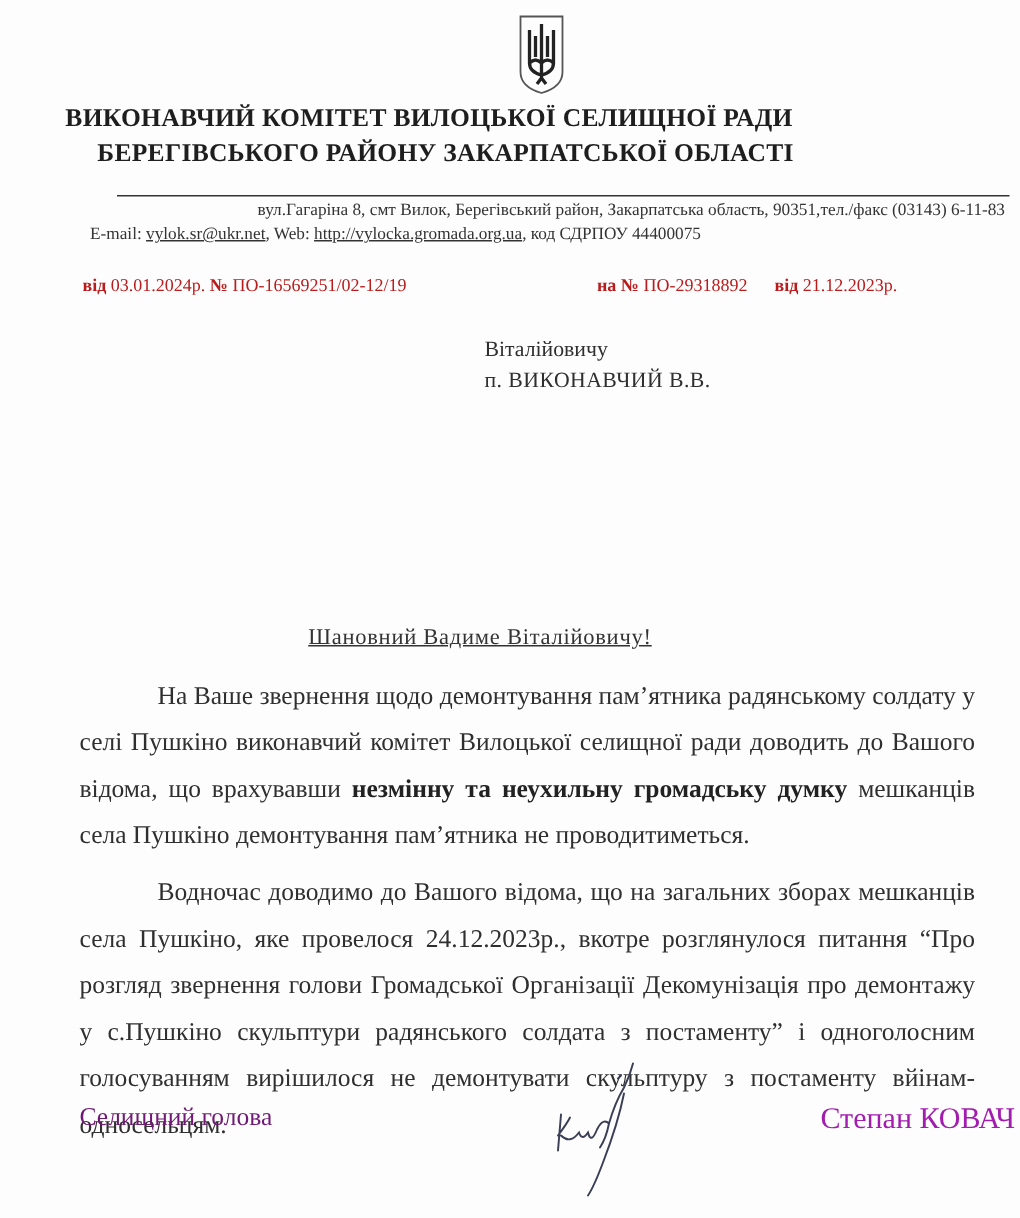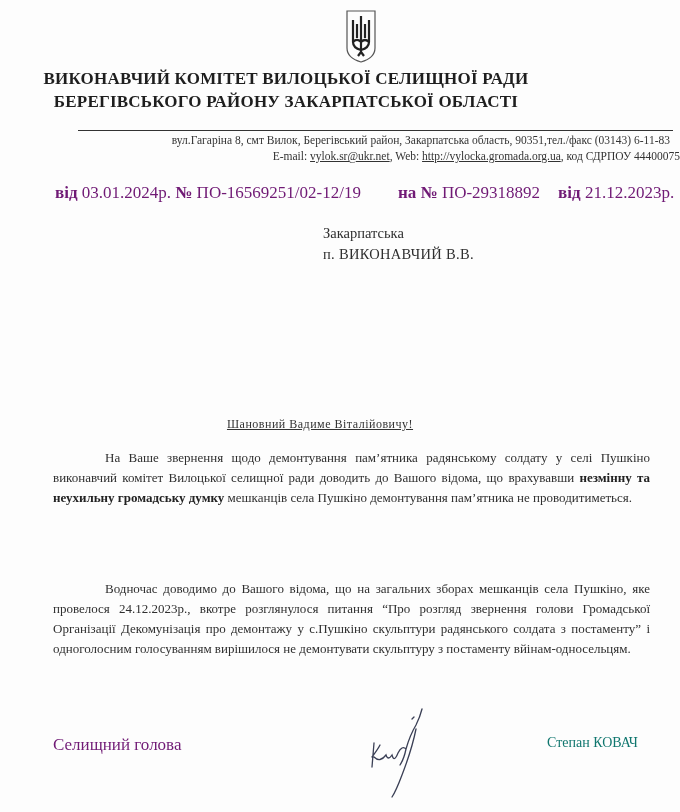--- a/index.html
+++ b/index.html
@@ -5,42 +5,42 @@
   html, body { margin: 0; padding: 0; }
   body {
     width: 680px; height: 812px; background: #fdfdfd; overflow: hidden;
     font-family: "Liberation Serif", "DejaVu Serif", serif; color: #2a2a2a;
     position: relative;
   }
   .abs { position: absolute; }
   .emblem { left: 344px; top: 8px; width: 34px; height: 56px; }
   .org { left: 0; width: 572px; text-align: center; font-weight: bold; font-size: 17px; letter-spacing: 0.2px; color: #1e1e1e; }
   .org1 { top: 69px; }
-  .org2 { top: 92px; }
+  .org2 { top: 92px; margin-left: 11px; }
   .rule { left: 78px; top: 130px; width: 595px; height: 0; border-top: 1.4px solid #333; }
   .addr { left: 0; width: 680px; text-align: center; font-size: 11.5px; color: #333; }
   .addr1 { top: 134px; padding-left: 40px; box-sizing: border-box; text-align: right; padding-right: 10px;}
-  .addr2 { top: 150px; left: 60px; width: 620px; text-align: right; padding-left: 0; }
+  .addr2 { top: 150px; left: 60px; width: 620px; text-align: left; padding-left: 0; }
   .addr2 a { color: #333; text-decoration: underline; }
-  .ref { top: 183px; font-size: 17px; color: #701a75; }
+  .ref { top: 183px; font-size: 12px; color: #b91c1c; }
   .ref b { font-weight: bold; }
   .ref-left { left: 55px; }
   .ref-right { left: 398px; }
   .ref-right .gap { display:inline-block; width: 18px; }
   .recipient { left: 323px; font-size: 14.5px; color: #2f2f2f; }
   .rec1 { top: 225px; }
   .rec2 { top: 246px; letter-spacing: 0.3px;}
-  .greeting { left: 0; width: 640px; text-align: center; top: 417px; font-size: 12px; text-decoration: underline; letter-spacing: 0.5px; color: #333; }
-  .para { left: 53px; width: 597px; font-size: 13px; line-height: 20px; text-align: justify; color: #2f2f2f; }
+  .greeting { left: 0; width: 640px; text-align: center; top: 417px; font-size: 15px; text-decoration: underline; letter-spacing: 0.5px; color: #333; }
+  .para { left: 53px; width: 597px; font-size: 17px; line-height: 31px; text-align: justify; color: #2f2f2f; }
   .para .indent { display: inline-block; width: 52px; }
   .p1 { top: 448px; }
   .p2 { top: 579px; }
   .para b { font-weight: bold; color: #222; }
   .sign-title { left: 53px; top: 735px; font-size: 17px; color: #701a75; }
-  .sign-name { left: 547px; top: 735px; font-size: 14px; color: #0f766e; }
+  .sign-name { left: 547px; top: 735px; font-size: 20px; color: #a21caf; }
   .signature { left: 360px; top: 705px; width: 80px; height: 95px; }
 </style>
 </head>
 <body>
 
 <div class="abs emblem">
   <svg width="34" height="56" viewBox="0 0 34 56">
     <path d="M3 3 H31 V40 Q31 50 17 54 Q3 50 3 40 Z" fill="none" stroke="#555" stroke-width="1.2"></path>
     <path d="M17 8 V44 M9 12 V34 Q9 40 17 42 Q25 40 25 34 V12 M9 34 Q13 30 17 34 Q21 30 25 34 M13 16 V30 M21 16 V30 M17 44 L14 48 M17 44 L20 48" fill="none" stroke="#222" stroke-width="2.2"></path>
   </svg>
@@ -55,21 +55,21 @@
   <span>E-mail: </span><a>vylok.sr@ukr.net</a><span>, Web: </span><a>http://vylocka.gromada.org.ua</a><span>, код СДРПОУ 44400075</span>
 </div>
 
 <div class="abs ref ref-left">
   <b>від</b><span> 03.01.2024р. </span><b>№</b><span> ПО-16569251/02-12/19</span>
 </div>
 <div class="abs ref ref-right">
   <b>на  №</b><span> ПО-29318892</span><span class="gap"></span><b>від</b><span> 21.12.2023р.</span>
 </div>
 
-<div class="abs recipient rec1">Закарпатська</div>
+<div class="abs recipient rec1">Віталійовичу</div>
 <div class="abs recipient rec2">п. ВИКОНАВЧИЙ В.В.</div>
 
 <div class="abs greeting">Шановний Вадиме Віталійовичу!</div>
 
 <div class="abs para p1"><span class="indent"></span><span>На Ваше звернення щодо демонтування пам’ятника радянському солдату у селі Пушкіно виконавчий комітет Вилоцької селищної ради доводить до Вашого відома, що врахувавши </span><b>незмінну та неухильну громадську думку</b><span> мешканців села Пушкіно демонтування пам’ятника не проводитиметься.</span></div>
 
 <div class="abs para p2"><span class="indent"></span><span>Водночас доводимо до Вашого відома, що на загальних зборах мешканців села Пушкіно, яке провелося 24.12.2023р.,  вкотре розглянулося питання “Про розгляд звернення голови Громадської Організації Декомунізація про демонтажу у с.Пушкіно скульптури радянського солдата з постаменту” і одноголосним голосуванням вирішилося не демонтувати скульптуру з постаменту вйінам-односельцям.</span></div>
 
 <div class="abs sign-title">Селищний голова</div>
 <div class="abs signature">

